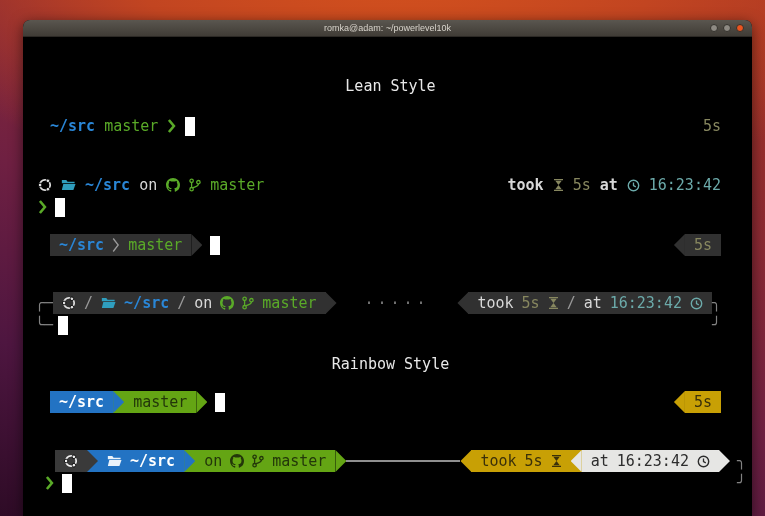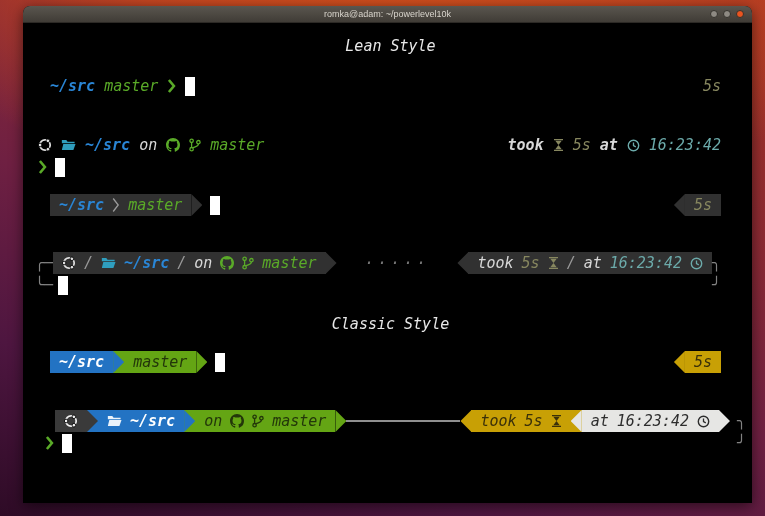--- a/index.html
+++ b/index.html
@@ -5,36 +5,36 @@
   * { margin:0; padding:0; box-sizing:border-box; }
   html,body { width:765px; height:516px; overflow:hidden; }
   body {
     font-family:"DejaVu Sans Mono", monospace;
     background:
       radial-gradient(95% 75% at 52% -12%, #d8541c 0%, #c24521 38%, rgba(170,55,35,0) 72%),
       linear-gradient(200deg, #a83524 0%, #8c2a33 30%, #6f2042 55%, #4e1640 78%, #2e0b26 100%);
     position:relative;
   }
   .window {
-    position:absolute; left:23px; top:6px; width:729px; height:497px;
+    position:absolute; left:23px; top:20px; width:729px; height:497px;
     border-radius:7px 7px 0 0; box-shadow:0 3px 14px rgba(0,0,0,.55);
     overflow:hidden; background:#000;text-align:center;
   }
   .titlebar {
     height:17px; background:linear-gradient(#5a564f, #403c36);
     border-bottom:1px solid #2c2925;
     display:flex; align-items:center; justify-content:center; position:relative;
     font-family:"Liberation Sans", sans-serif; font-size:9px; color:#d8d4cc;
   }
   .winbtns { position:absolute; right:8px; top:0; height:100%; display:flex; align-items:center; gap:5px; }
   .wbtn { width:8px; height:8px; border-radius:50%; background:#8e8a83; border:1px solid #35322d; }
   .wbtn.close { background:#ea5420; }
   .screen {
-    height:480px; padding:0 6px 0 12px; overflow:hidden;
-    font-size:15px; color:#e2e2e2; background:#000;font-style:italic;
+    height:480px; padding:26px 6px 0 12px; overflow:hidden;
+    font-size:15px; color:#e2e2e2; background:#000;
   }
   .line { display:flex; align-items:center; height:22px; white-space:pre; }
   .hdr { justify-content:center; color:#e8e8e8; }
   .lhs { display:flex; align-items:center; gap:9px; }
   .rhs { margin-left:auto; display:flex; align-items:center; gap:9px; }
   .blue { color:#2a86d6; font-weight:bold; }
   .green { color:#5aaa28; }
   .olive { color:#87875f; }
   .teal { color:#6caaaa; }
   .wht { color:#d8d8d8; }
@@ -232,21 +232,21 @@
       </div>
       <span class="frame">╮</span>
     </div>
     <div class="line mr25">
       <span class="frame">╰─</span>
       <span class="cursor" style="margin-left:5px"></span>
       <span class="frame" style="margin-left:auto">╯</span>
     </div>
 
     <div class="line hdr" style="margin-top:17px">
-      <span>Classic Style</span>
+      <span>Rainbow Style</span>
     </div>
 
     <div class="line" style="margin-top:16px; margin-left:15px">
       <div class="seg" style="background:#2373c3">
         <span style="color:#fff;font-weight:bold">~/src</span>
       </div>
       <span class="join" style="--a:#2373c3;--b:#64a514"></span>
       <div class="seg" style="background:#64a514">
         <span class="dkgrn">master</span>
       </div>

